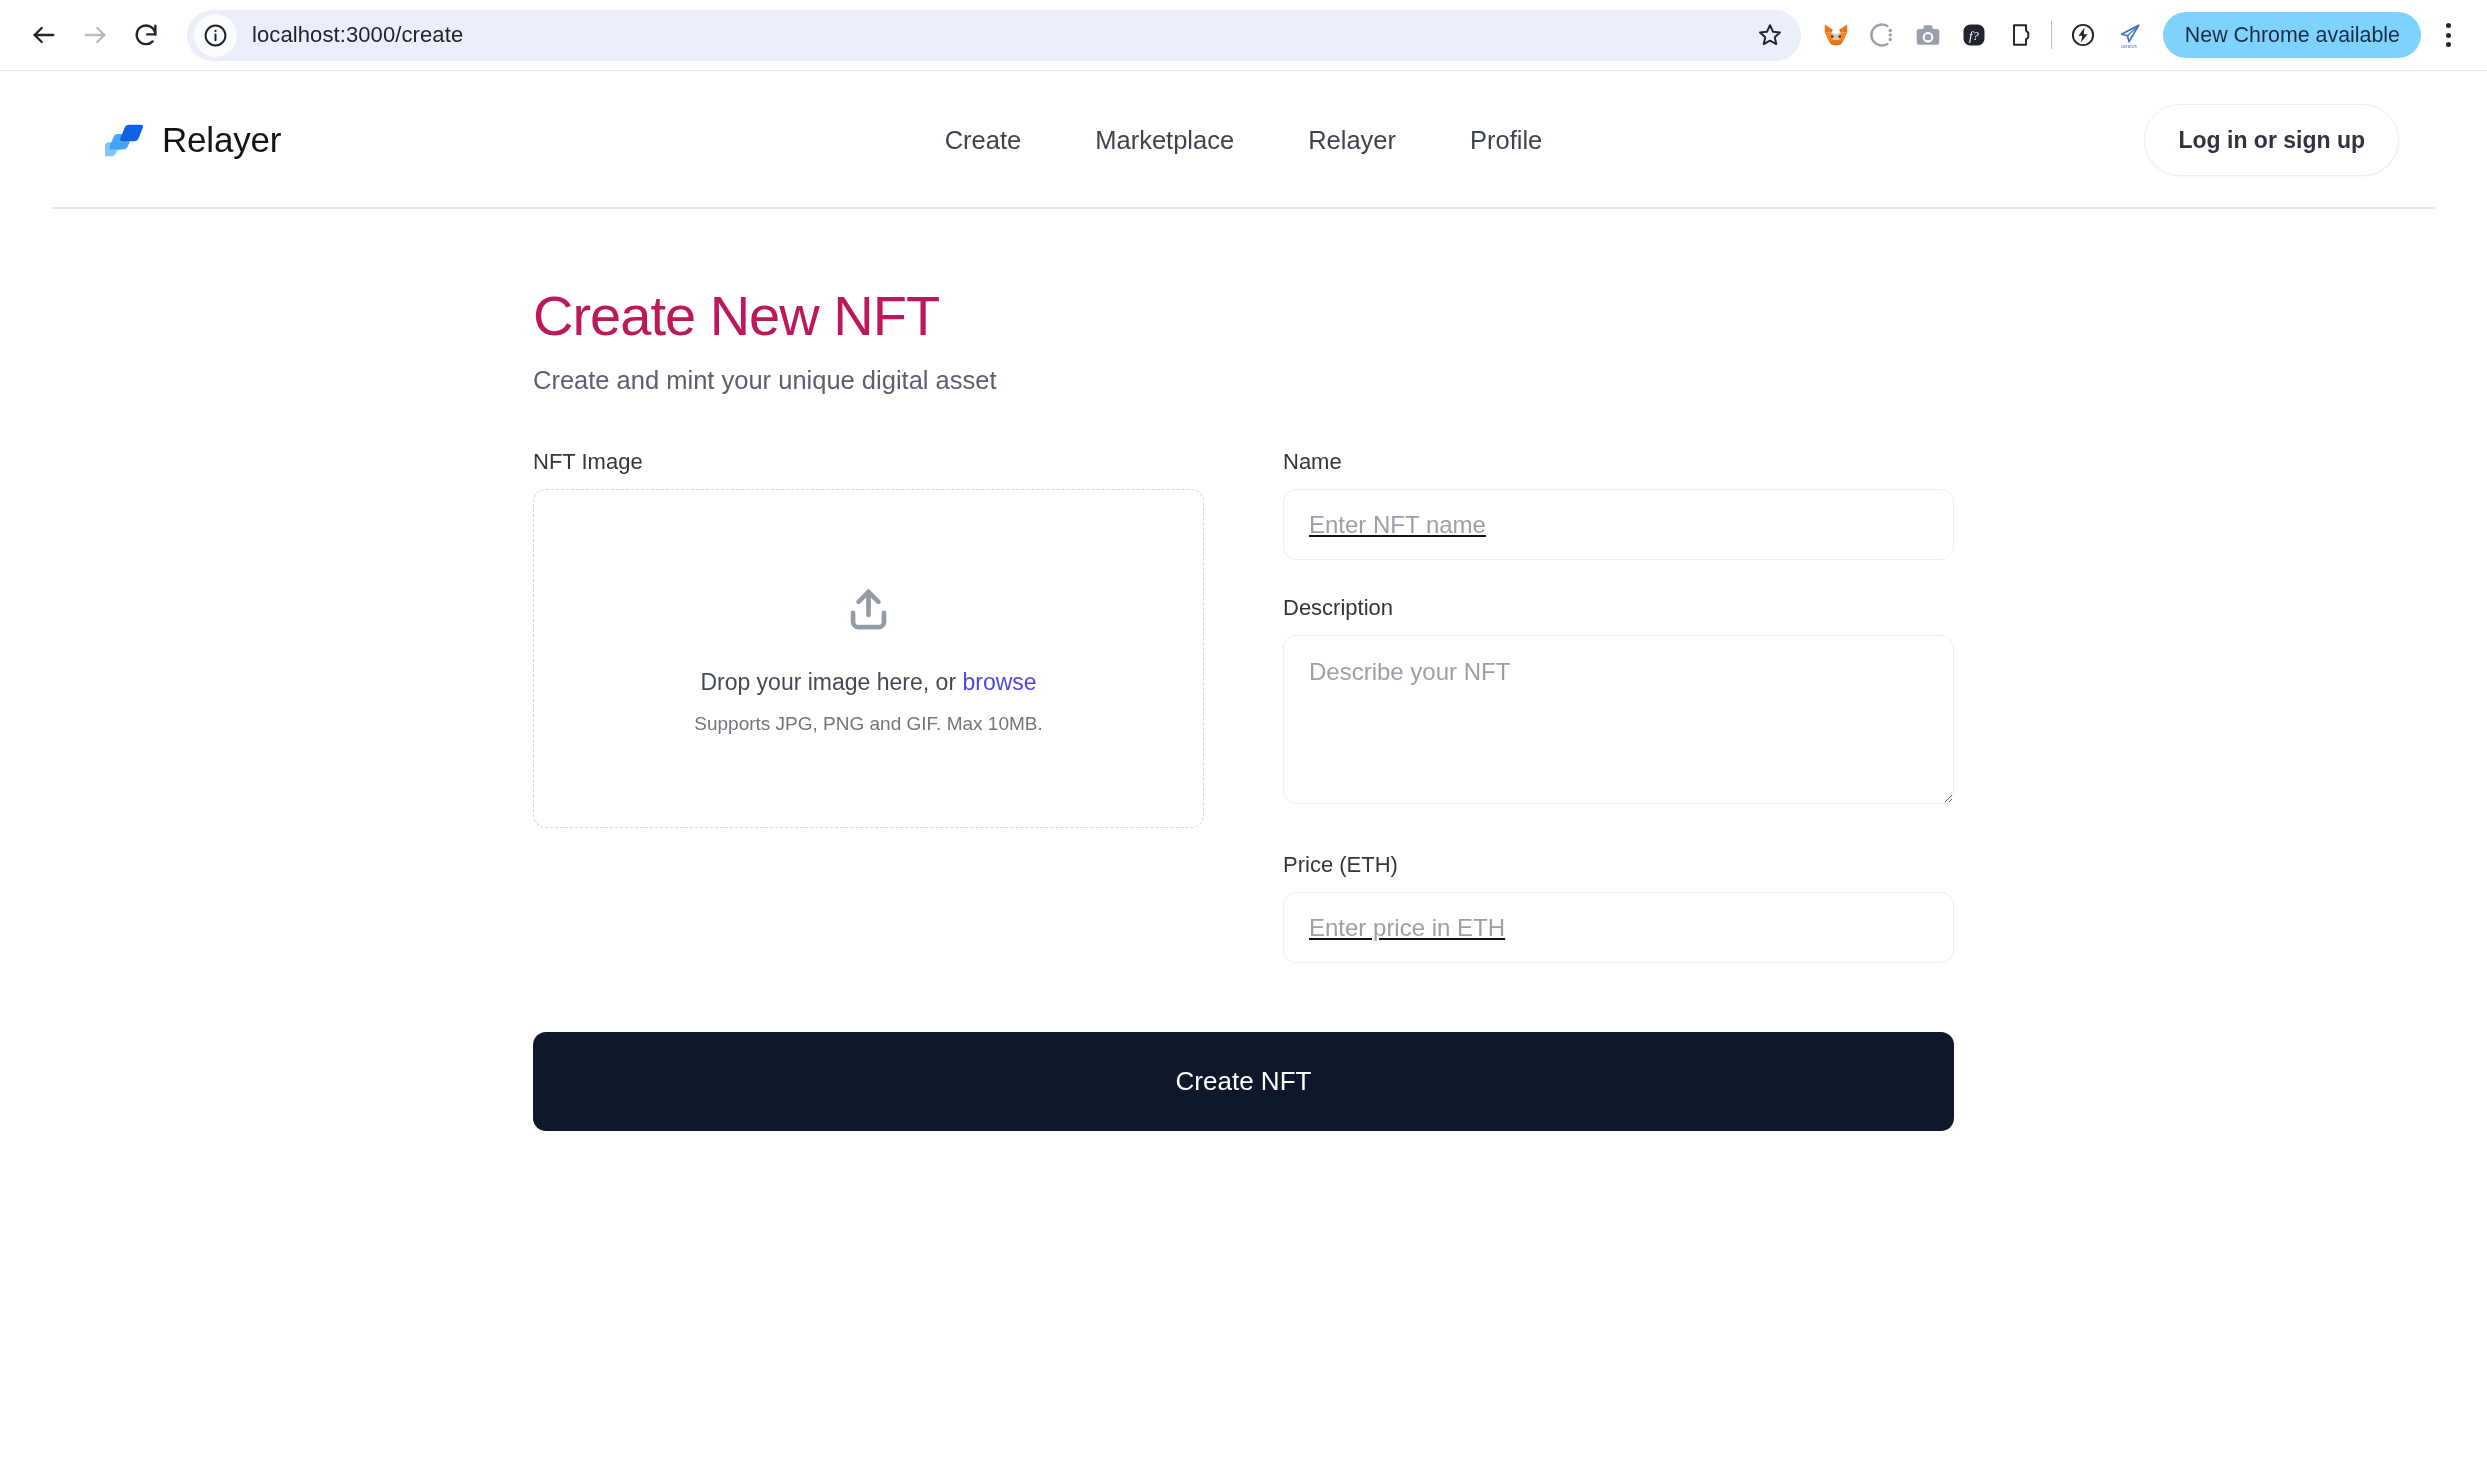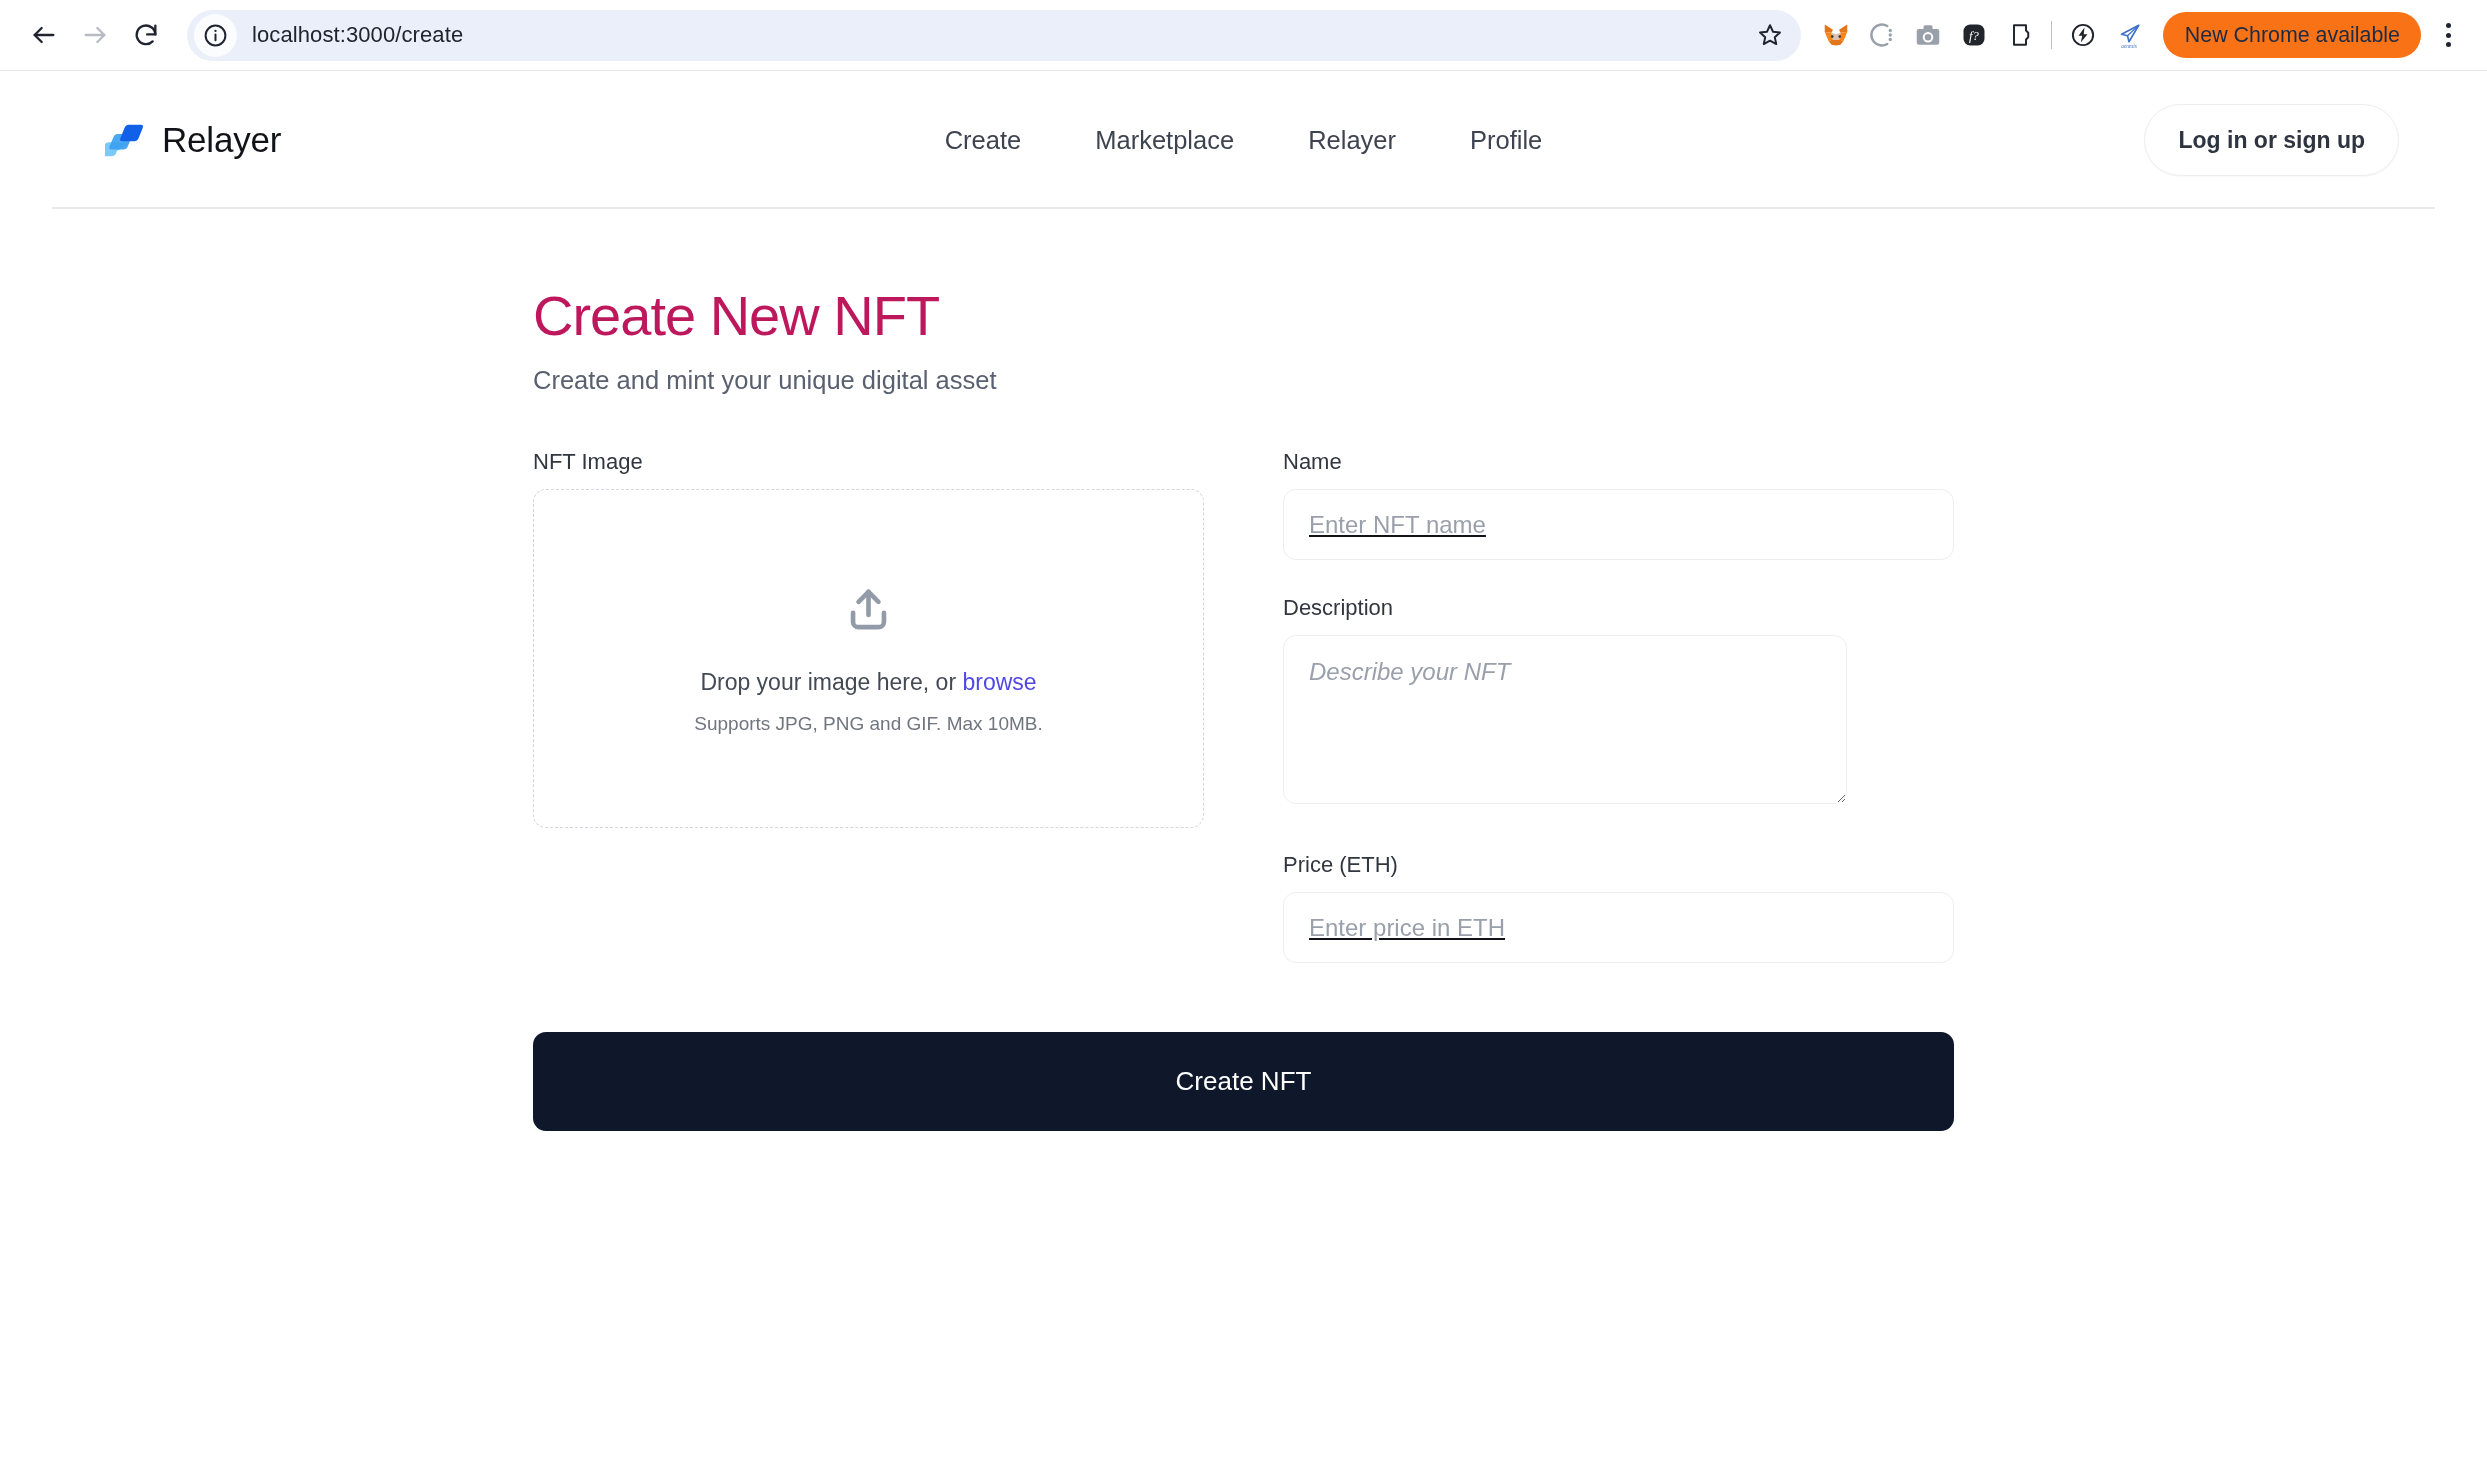--- a/index.html
+++ b/index.html
@@ -90,21 +90,21 @@
   }
   .tray-divider {
     width: 0.8px;
     height: 28px;
     background: #b9c0cc;
     margin: 0 8.2px;
     flex: 0 0 auto;
   }
   .chrome-update-pill {
     height: 46px;
-    background: #f97316;
+    background: #7dd3fc;
     border-radius: 23px;
     display: flex;
     align-items: center;
     padding: 0 21.4px;
     margin-left: 11.5px;
     flex: 0 0 auto;
     text-align: right;
   }
   .chrome-update-pill span {
     font-size: 21.4px;
@@ -262,33 +262,32 @@
     padding: 0 25px;
     font-family: "Liberation Sans", sans-serif;
     font-size: 24px;
     color: #111318;
     outline: none;
     text-decoration: underline;
   }
   .text-input::placeholder { color: #9aa0ab; }
 
   .textarea-input {
-    width: 564px;
+    width: 671px;
     height: 169px;
     border: 1.6px solid #eceef1;
     border-radius: 13px;
     background: #ffffff;
     padding: 21.4px 25px;
     font-family: "Liberation Sans", sans-serif;
     font-size: 24px;
     color: #1d4ed8;
     outline: none;
     resize: vertical;
     display: block;
-    font-style: italic;
   }
   .textarea-input::placeholder { color: #9aa0ab; }
 
   .field-block + .field-block { margin-top: 35px; }
   .field-block.gap-lg { margin-top: 48px; }
 
   .submit-btn {
     margin-top: 69px;
     width: 1421px;
     height: 99px;

